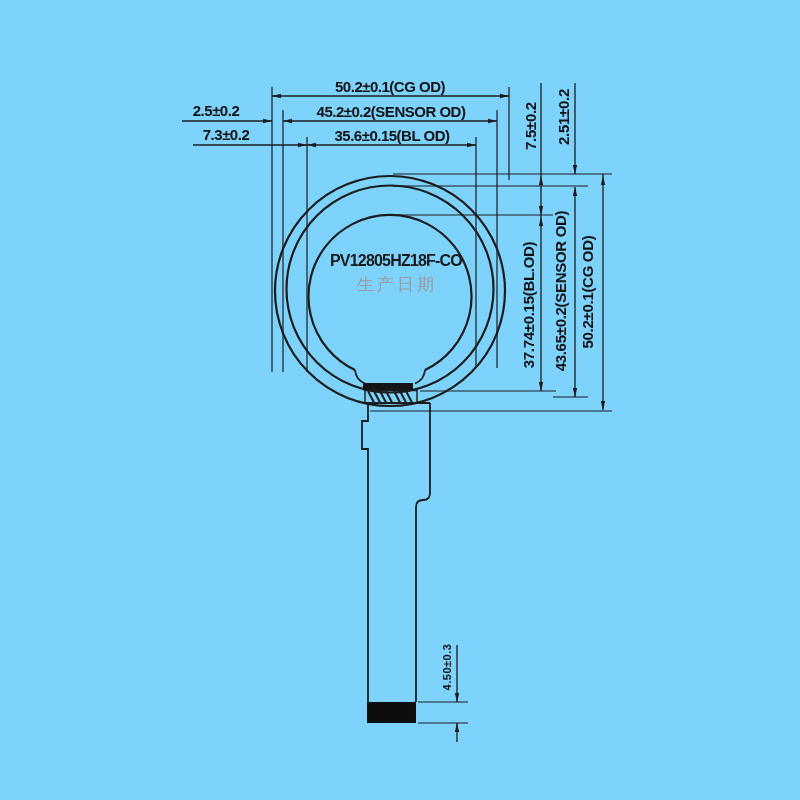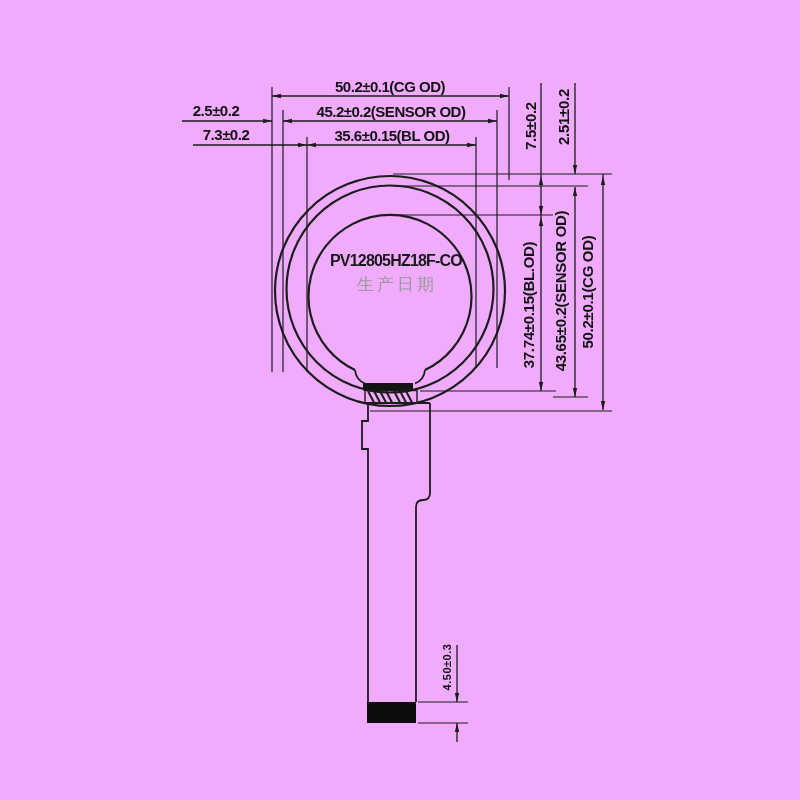--- a/index.html
+++ b/index.html
@@ -1,16 +1,16 @@
 <!DOCTYPE html>
 <html><head>
 <meta charset="utf-8">
 <style>
   html,body{margin:0;padding:0;background:#fff;}
-  .canvas{position:relative;width:800px;height:800px;background:#f0abfc;overflow:hidden;
+  .canvas{position:relative;width:800px;height:800px;background:#7dd3fc;overflow:hidden;
           font-family:"Liberation Sans",sans-serif;}
   svg{position:absolute;left:0;top:0;}
   .outline{fill:none;stroke:#1c1c1c;stroke-width:2.2;}
   .outline-thin{fill:none;stroke:#1c1c1c;stroke-width:1.8;}
   .dimline{stroke:#1c1c1c;stroke-width:1.3;fill:none;}
   .extline{stroke:#1c1c1c;stroke-width:1.2;fill:none;}
   .hatchline{stroke:#1c1c1c;stroke-width:2;fill:none;}
   .arrow{fill:#1c1c1c;stroke:none;}
   .dim-text{font:bold 15px "Liberation Sans",sans-serif;letter-spacing:-0.5px;fill:#121212;}
   .dim-text-v{font:bold 15px "Liberation Sans",sans-serif;letter-spacing:-0.3px;fill:#121212;}

